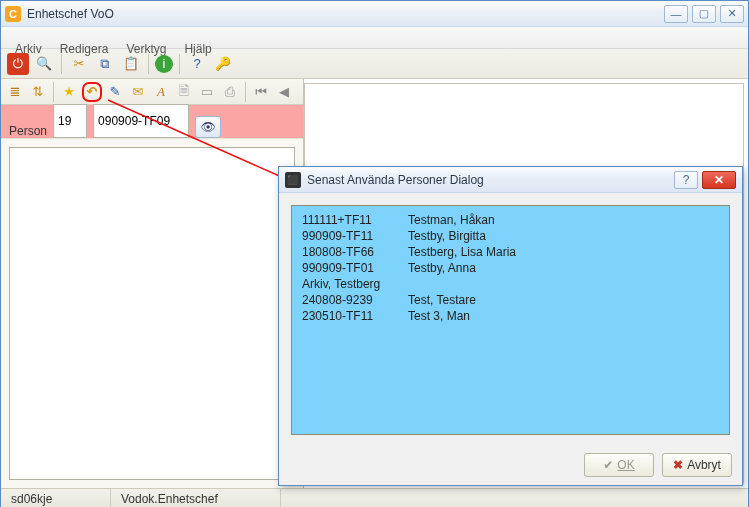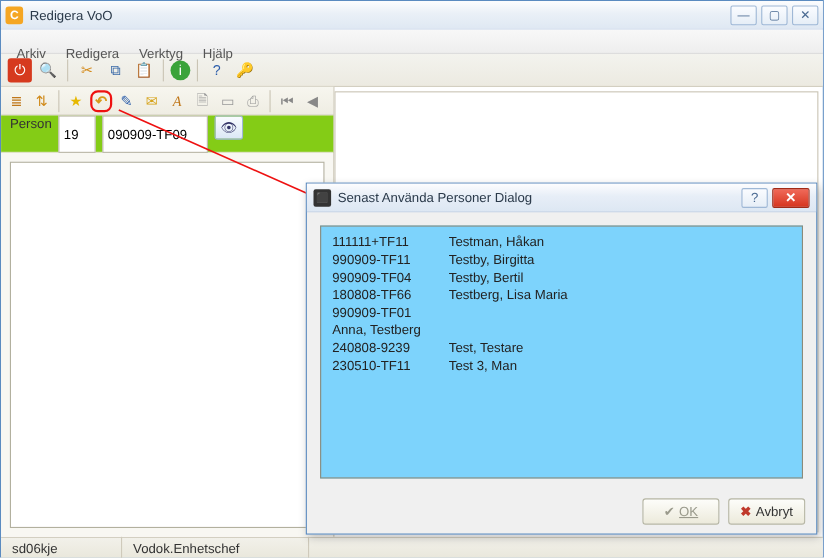--- a/index.html
+++ b/index.html
@@ -16,21 +16,21 @@
 .toolbar { height:30px; background:linear-gradient(#f3f3ee,#eceae1); border-bottom:1px solid #cfcabb; display:flex; align-items:center; padding:0 6px; gap:4px;}
 .tool { width:22px; height:22px; display:flex; align-items:center; justify-content:center; border-radius:2px; font-size:13px;}
 .sep { width:1px; height:20px; background:#c9c4b4; margin:0 2px;}
 
 .content { display:flex; height:calc(507px - 26px - 22px - 30px - 20px); }
 .leftpane { width:303px; border-right:1px solid #c9c4b4; display:flex; flex-direction:column; background:#f8f7f2; position:relative;}
 .subtoolbar { height:26px; background:linear-gradient(#f7f6ef,#efede3); border-bottom:1px solid #d4cfbf; display:flex; align-items:center; padding:0 4px; gap:3px;}
 .subtool { width:20px; height:20px; display:flex; align-items:center; justify-content:center; font-size:13px; border-radius:2px;}
 .subtool.highlighted { border:2px solid #e11; border-radius:7px; padding:1px;}
 
-.personrow { height:34px; display:flex; align-items:flex-start; padding:0 8px; gap:6px; background:#84cc16; border-bottom:1px solid #e8e4d7;}
+.personrow { height:34px; display:flex; align-items:flex-end; padding:0 8px; gap:6px; background:#fca5a5; border-bottom:1px solid #e8e4d7;}
 .personrow label { color:#333; }
 .personrow input { border:1px solid #b9b5a5; padding:16px 4px; height:20px; background:#fff;}
 .eyebtn { width:26px; height:22px; border:1px solid #9fb8d6; background:linear-gradient(#fafcff,#dbe8f5); border-radius:3px; display:flex;align-items:center;justify-content:center;color:#336;}
 
 .bigempty { flex:1; margin:8px; border:1px solid #b2b09e; background:#fff;}
 
 .tabstack { margin:0; border-top:1px solid #c9c4b4;}
 .tabbtn { height:26px; border:1px solid #c9c4b4; border-top:none; background:#fff; display:flex; align-items:center; justify-content:center; color:#333;}
 .tabbtn.active { background:linear-gradient(#ffe9a5,#ffd456); font-weight:400;}
 
@@ -60,21 +60,21 @@
 
 svg.arrow { position:absolute; left:0; top:0; pointer-events:none;}
 
 </style>
 </head>
 <body>
 
 <div class="window">
   <div class="titlebar">
     <div class="app-icon">C</div>
-    <div class="title">Redigera VoO</div>
+    <div class="title">Enhetschef VoO</div>
     <div class="tb-btn">—</div>
     <div class="tb-btn">▢</div>
     <div class="tb-btn">✕</div>
   </div>
 
   <div class="menubar">
     <div class="menu-item">Arkiv</div>
     <div class="menu-item">Redigera</div>
     <div class="menu-item">Verktyg</div>
     <div class="menu-item">Hjälp</div>
@@ -149,32 +149,29 @@
     <div class="listbox" id="dlg-list">
         <div class="row">
           <div class="c1">111111+TF11</div>
           <div class="c2">Testman, Håkan</div>
         </div>
         <div class="row">
           <div class="c1">990909-TF11</div>
           <div class="c2">Testby, Birgitta</div>
         </div>
         <div class="row">
-          <div class="c1">990909-TF04</div>
-          <div class="c2">Testby, Bertil</div>
-        </div>
-        <div class="row">
           <div class="c1">180808-TF66</div>
           <div class="c2">Testberg, Lisa Maria</div>
         </div>
         <div class="row">
           <div class="c1">990909-TF01</div>
+          <div class="c2">Testby, Anna</div>
         </div>
         <div class="row">
-          <div class="c2">Anna, Testberg</div>
+          <div class="c2">Arkiv, Testberg</div>
         </div>
         <div class="row">
           <div class="c1">240808-9239</div>
           <div class="c2">Test, Testare</div>
         </div>
         <div class="row">
           <div class="c1">230510-TF11</div>
           <div class="c2">Test 3, Man</div>
         </div>
       </div>

